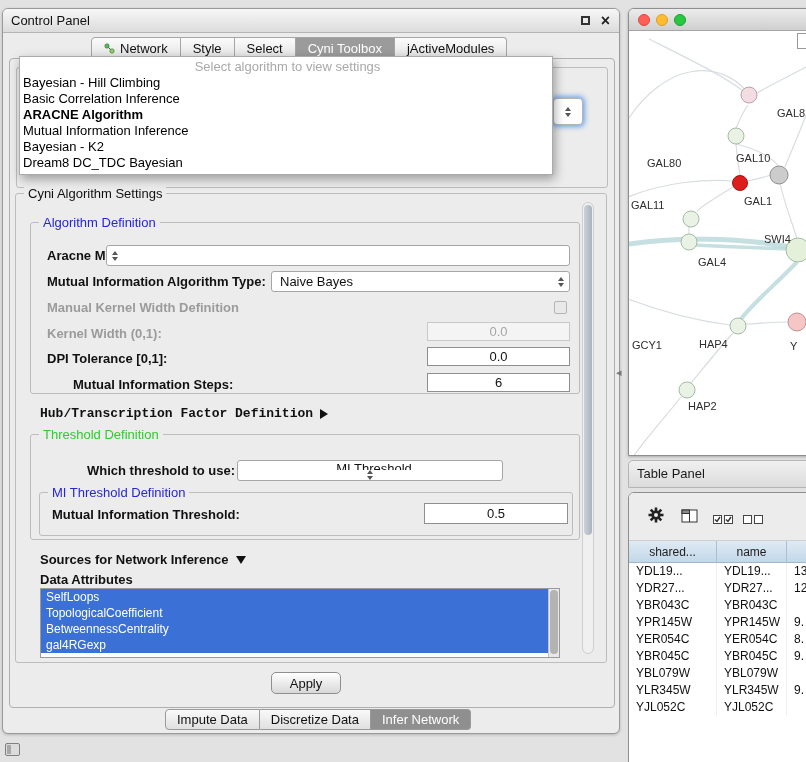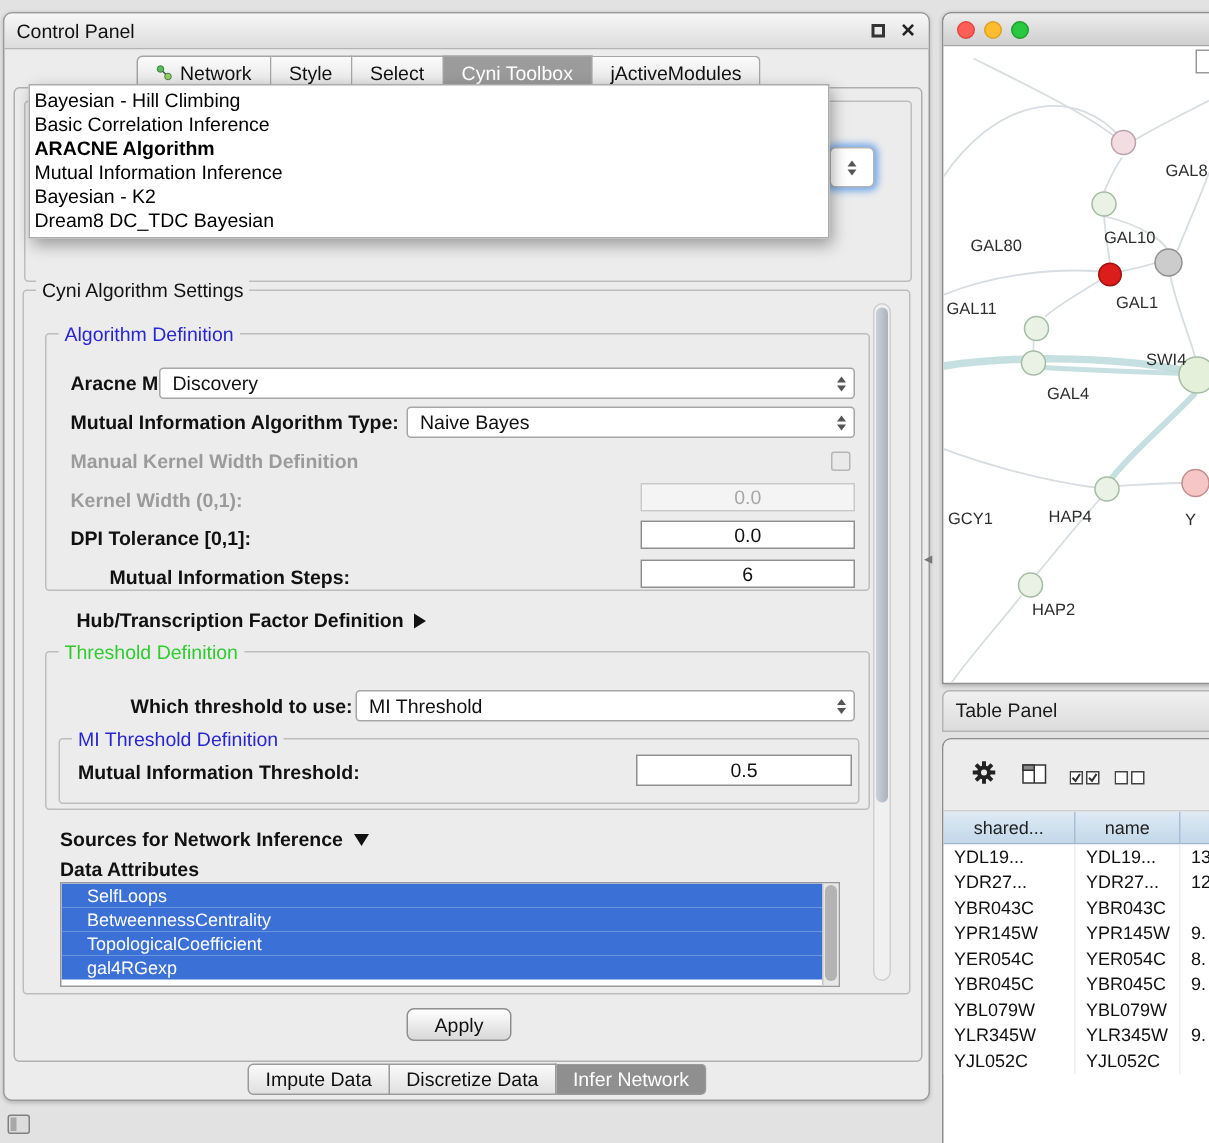--- a/index.html
+++ b/index.html
@@ -56,21 +56,21 @@
     text-align:center; padding:0 6px; line-height:17px; color:#111; }
   .field.disabled { background:#f4f4f4; border-color:#c9c9c9; color:#a6a6a6; }
 
   .checkbox { position:absolute; width:13px; height:13px; border:1px solid #b5b5b5; background:#e9e9e9; border-radius:2px; }
 
   .expander { position:absolute; font-size:13px; font-weight:bold; color:#111; display:flex; align-items:center; gap:7px; white-space:nowrap; }
   .arrow-right { width:0; height:0; border-top:5px solid transparent; border-bottom:5px solid transparent; border-left:8px solid #111; }
   .arrow-down { width:0; height:0; border-left:5px solid transparent; border-right:5px solid transparent; border-top:8px solid #111; }
 
   .attr-list { position:absolute; left:24px; top:394px; width:520px; height:70px; background:#fff; border:1px solid #9a9a9a; overflow:hidden; }
-  .list-row { height:16px; line-height:16px; font-size:12px; padding-left:17px; width:calc(100% - 11px); color:#111; }
+  .list-row { height:16px; line-height:16px; font-size:12px; padding-left:5px; width:calc(100% - 11px); color:#111; }
   .list-row.selected { background:#3b70d6; color:#fff; }
   .attr-scrollbar { position:absolute; right:0; top:0; width:11px; height:100%; background:#e8e8e8; border-left:1px solid #c4c4c4; }
   .attr-thumb { position:absolute; left:1px; top:1px; width:8px; height:64px; background:#b3b3b3; border-radius:4px; }
 
   .v-scrollbar { position:absolute; left:566px; top:8px; width:12px; height:452px;
     background:#f0f0f0; border:1px solid #cfcfcf; border-radius:6px; }
   .v-thumb { position:absolute; left:1px; top:2px; width:8px; height:330px;
     background:linear-gradient(90deg,#ccd2d9,#a9b2bd); border-radius:4px; }
 
   .apply-btn { position:absolute; left:268px; top:663px; width:70px; height:22px; border:1px solid #8f8f8f;
@@ -155,39 +155,39 @@
 
     <div class="content-panel">
       <div class="hidden-group"></div>
       <div class="focus-frag">
         <span class="tri-up"></span>
         <span class="tri-down"></span>
       </div>
     </div>
 
     <div class="popup">
+      <div class="popup-row popup-prompt">Select algorithm to view settings</div>
       <div id="popup-options">
           <div class="popup-row">Bayesian - Hill Climbing</div>
           <div class="popup-row">Basic Correlation Inference</div>
           <div class="popup-row selected">ARACNE Algorithm</div>
           <div class="popup-row">Mutual Information Inference</div>
           <div class="popup-row">Bayesian - K2</div>
           <div class="popup-row">Dream8 DC_TDC Bayesian</div>
         </div>
     </div>
 
     <div class="group settings-group">
       <span class="group-title">Cyni Algorithm Settings</span>
 
       <div class="group" style="left:14px; top:28px; width:550px; height:172px;">
         <span class="group-title t-blue">Algorithm Definition</span>
 
         <span class="flabel" style="left:16px; top:25px;">Aracne Mode:</span>
         <div class="combo" style="left:75px; top:22px; width:464px;">
-          <span class="val">Discovery</span>
           <span class="stepper">
               <span class="tri-up"></span>
               <span class="tri-down"></span>
             </span>
         </div>
 
         <span class="flabel" style="left:16px; top:51px;">Mutual Information Algorithm Type:</span>
         <div class="combo" style="left:240px; top:48px; width:299px;">
           <span class="val">Naive Bayes</span>
           <span class="stepper">
@@ -202,30 +202,30 @@
         <span class="flabel disabled" style="left:16px; top:103px;">Kernel Width (0,1):</span>
         <div class="field disabled" style="left:396px; top:99px; width:143px;">0.0</div>
 
         <span class="flabel" style="left:16px; top:128px;">DPI Tolerance [0,1]:</span>
         <div class="field" style="left:396px; top:124px; width:143px;">0.0</div>
 
         <span class="flabel" style="left:16px; top:154px;padding-left:26px;">Mutual Information Steps:</span>
         <div class="field" style="left:396px; top:150px; width:143px;">6</div>
       </div>
 
-      <div class="expander" style="left:35px; top:212px;">
+      <div class="expander" style="left:24px; top:212px;font-family:Liberation Mono, monospace;">
         <span>Hub/Transcription Factor Definition</span>
         <span class="arrow-right"></span>
       </div>
 
       <div class="group" style="left:14px; top:240px; width:550px; height:106px;">
         <span class="group-title t-green">Threshold Definition</span>
 
         <span class="flabel" style="left:56px; top:28px;">Which threshold to use:</span>
-        <div class="combo" style="left:206px; top:25px; width:333px;">
+        <div class="combo" style="left:206px; top:25px; width:266px;flex-direction:column;">
           <span class="val">MI Threshold</span>
           <span class="stepper">
               <span class="tri-up"></span>
               <span class="tri-down"></span>
             </span>
         </div>
 
         <div class="group" style="left:8px; top:57px; width:534px; height:44px;">
           <span class="group-title t-blue">MI Threshold Definition</span>
           <span class="flabel" style="left:12px; top:14px;">Mutual Information Threshold:</span>
@@ -236,22 +236,22 @@
       <div class="expander" style="left:24px; top:358px;">
         <span>Sources for Network Inference</span>
         <span class="arrow-down"></span>
       </div>
 
       <span class="flabel" style="left:24px; top:378px;">Data Attributes</span>
 
       <div class="attr-list">
         <div id="attr-rows">
             <div class="list-row selected">SelfLoops</div>
+            <div class="list-row selected">TopologicalCoefficient</div>
             <div class="list-row selected">BetweennessCentrality</div>
-            <div class="list-row selected">TopologicalCoefficient</div>
             <div class="list-row selected">gal4RGexp</div>
           </div>
         <div class="attr-scrollbar">
             <div class="attr-thumb"></div>
           </div>
       </div>
 
       <div class="v-scrollbar">
           <div class="v-thumb"></div>
         </div>

